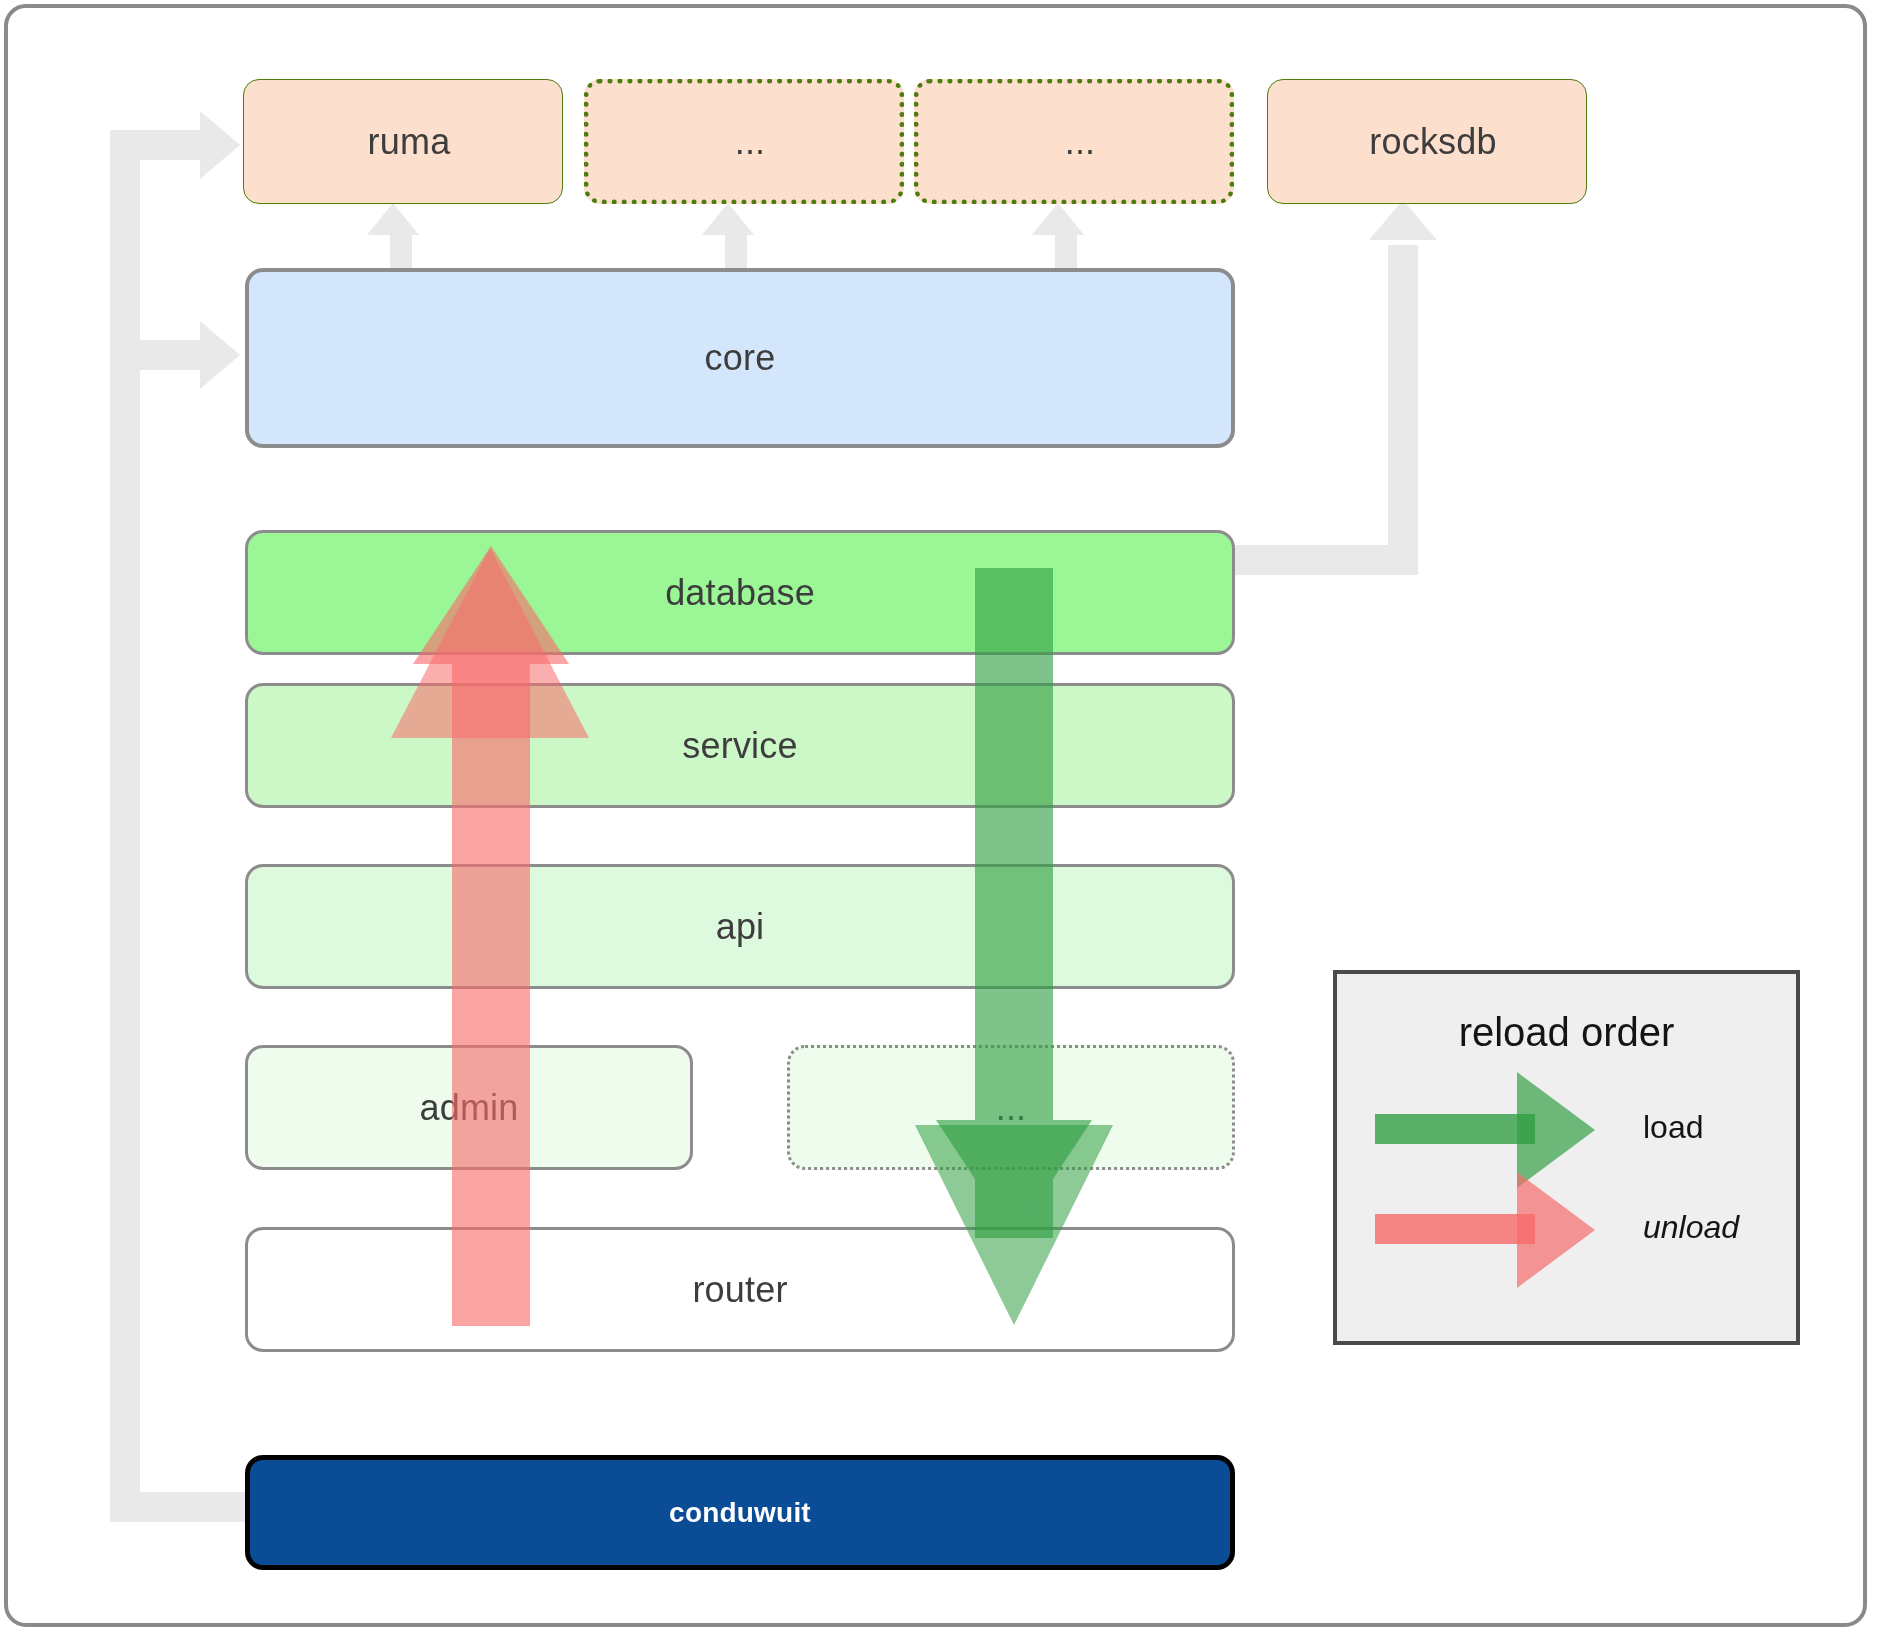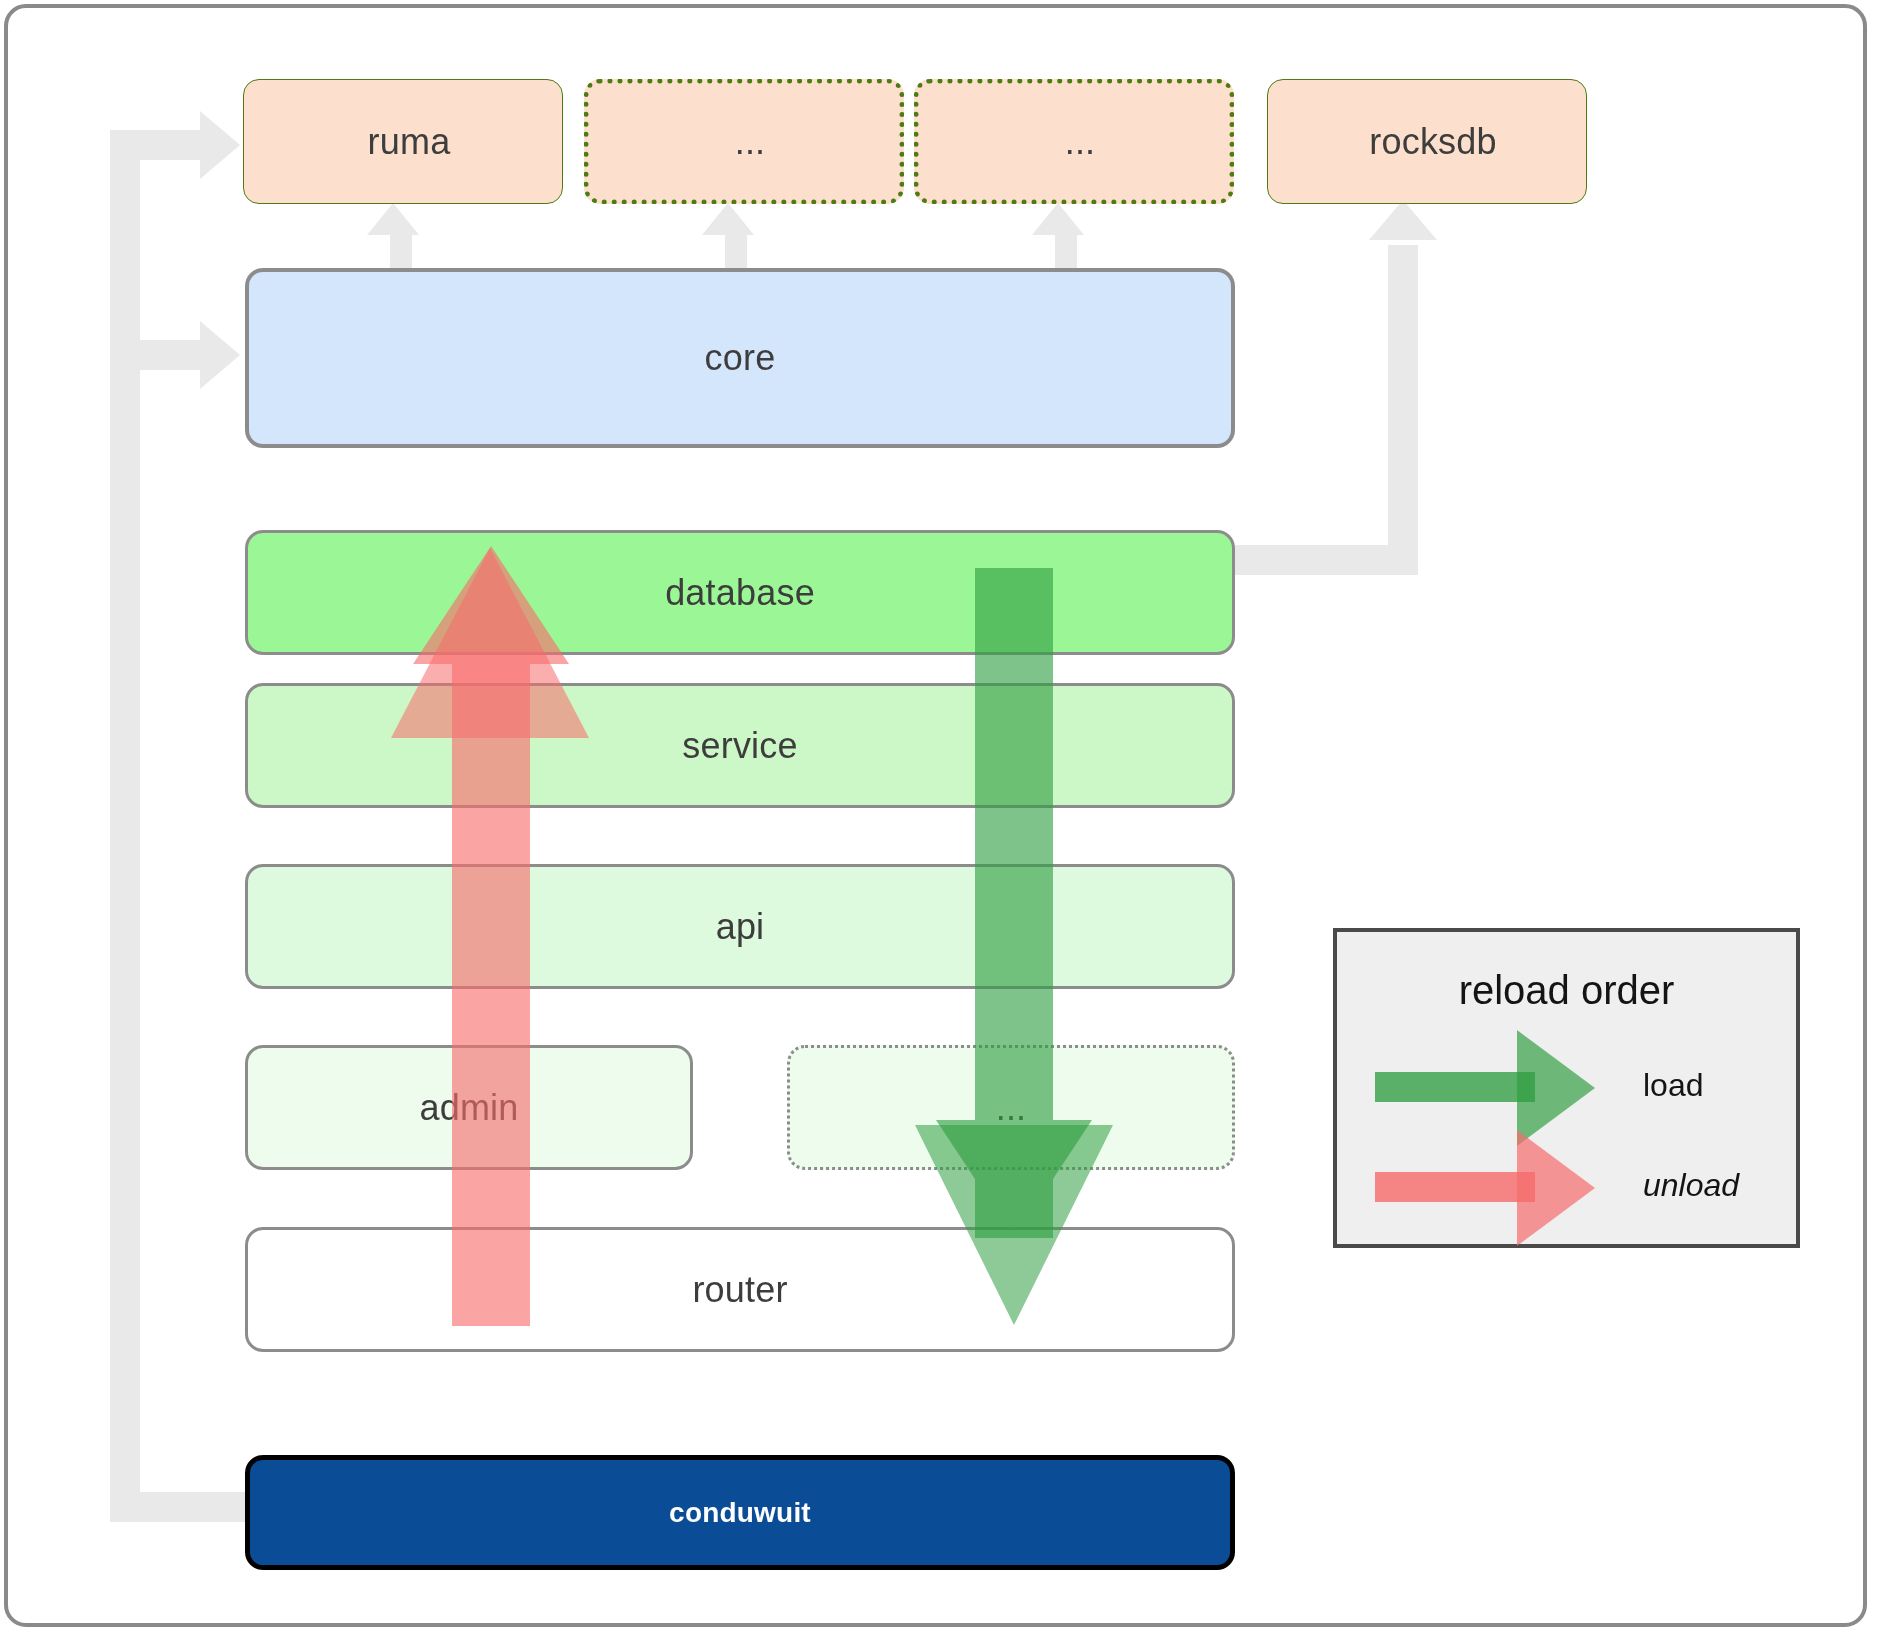--- a/index.html
+++ b/index.html
@@ -230,21 +230,21 @@
   <div class="flow" style="opacity:.62;">
     <div class="flow-shaft load-color" style="left:975px; top:568px; width:78px; height:670px;"></div>
     <div class="flow-head load-head" style="left:936px; top:1120px;"></div>
   </div>
   <div class="flow" style="opacity:.55;">
     <div style="position:absolute; left:915px; top:1125px; width:0; height:0;
                 border-left:99px solid transparent; border-right:99px solid transparent;
                 border-top:200px solid #2f9e41;"></div>
   </div>
 
-  <div id="legend" style="left:1333px; top:928px; width:467px; height:320px;">
+  <div id="legend" style="left:1333px; top:970px; width:467px; height:375px;">
 
     <div id="legend-title" style="top:36px;">reload order</div>
 
     <div class="legend-row" style="left:0; top:0; width:100%; height:100%;">
       <div class="lg-shaft" style="left:38px; top:140px; width:160px; height:30px; background:#2f9e41; opacity:.78;"></div>
       <div class="lg-head green" style="left:180px; top:98px; opacity:.68;"></div>
       <div class="legend-label" style="left:306px; top:135px;">load</div>
     </div>
 
     <div class="legend-row" style="left:0; top:0; width:100%; height:100%;font-style:italic;">

